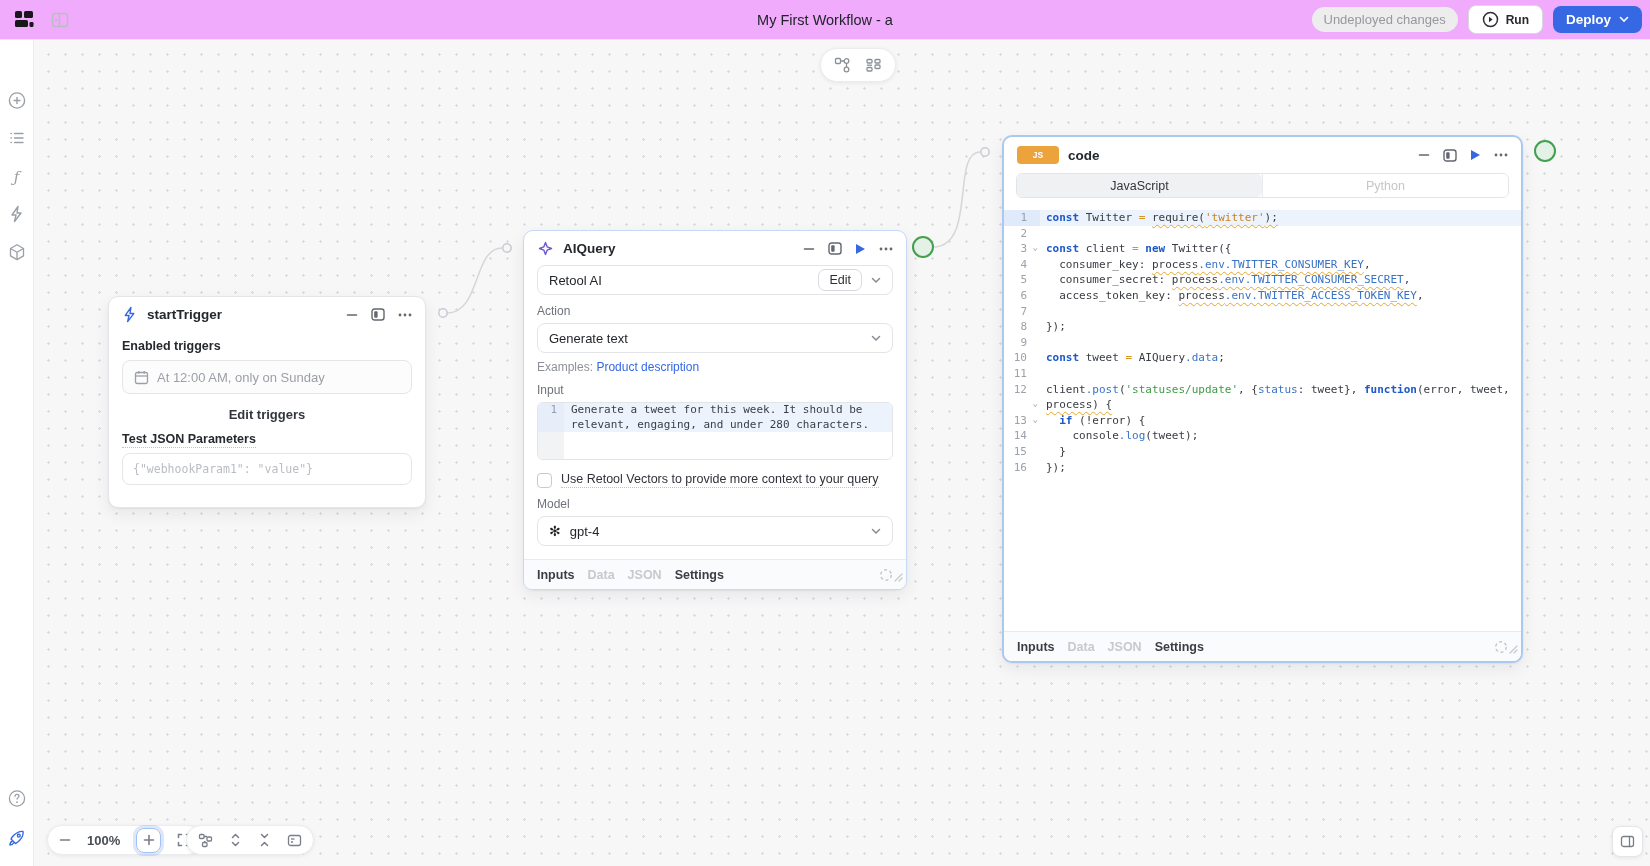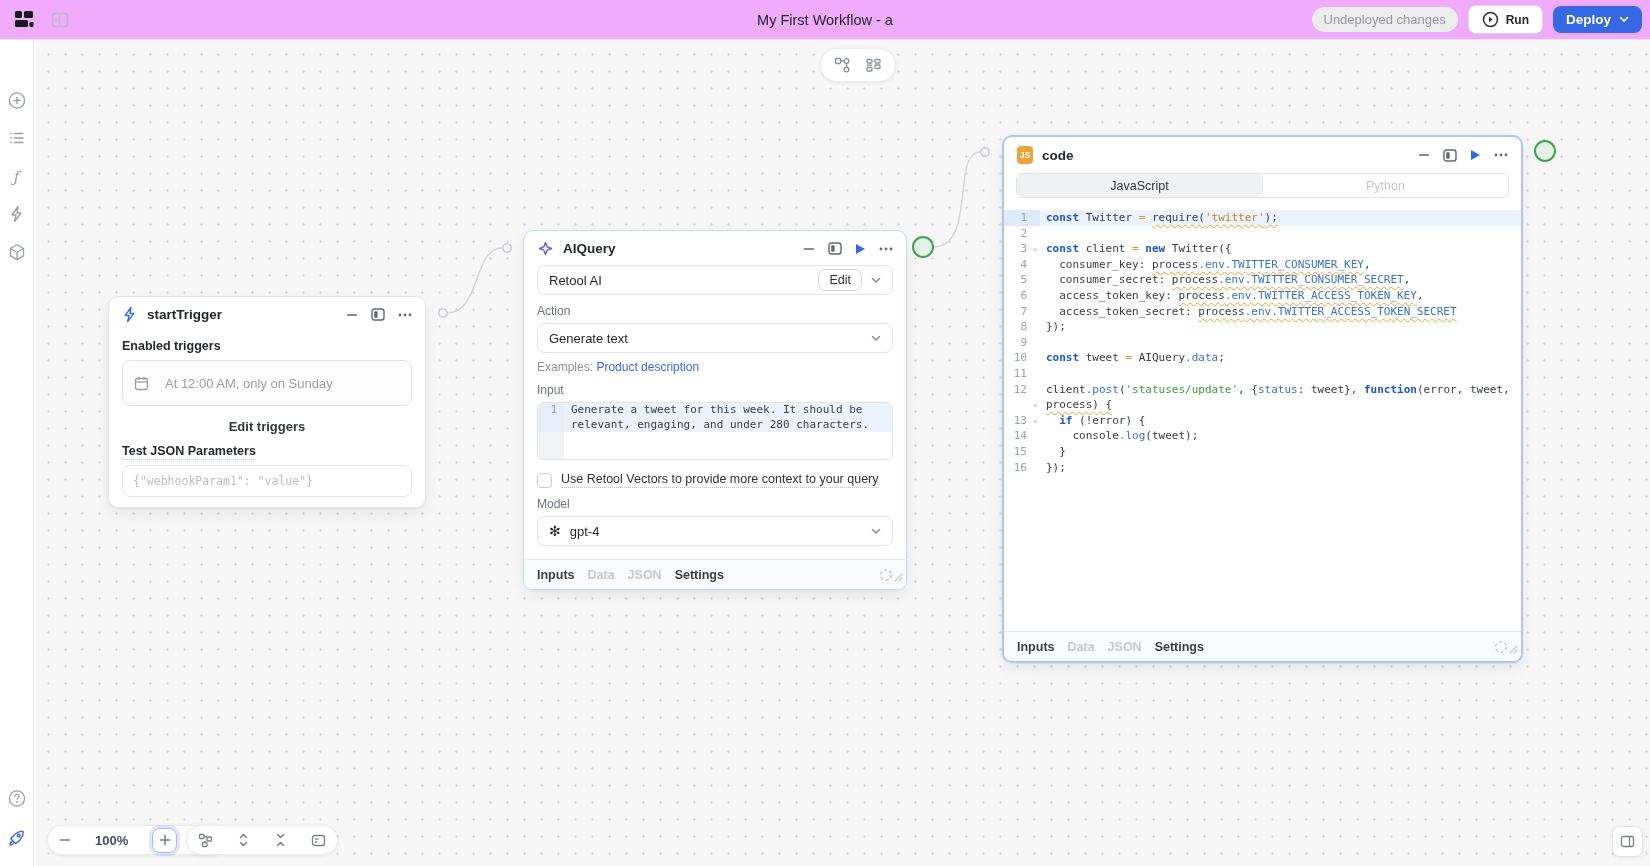--- a/index.html
+++ b/index.html
@@ -40,21 +40,21 @@
   .sel .chev { margin-left:auto; color:#878c94; display:flex; }
   .pfoot { position:absolute; left:0; right:0; bottom:0; height:30px; background:#fafbfc; border-top:1px solid #e9eaee; border-radius:0 0 8px 8px; display:flex; align-items:center; gap:13px; padding:0 13px; font-size:12.5px; font-weight:600; }
   .ftab { cursor:pointer; }
   .ftab.active, .ftab.normal { color:#3a3e45; }
   .ftab.muted { color:#c6c9ce; }
   .refresh { margin-left:auto; color:#c3c6cb; display:flex; }
   .grip { position:absolute; right:3px; bottom:3px; color:#c6c9ce; }
 
   
   #node-start { left:74px; top:256px; width:318px; height:212px; }
-  .sched { border:1px solid #e4e6ea; background:#fcfcfd; border-radius:8px; height:46px; display:flex; align-items:center; gap:16px; padding:0 11px; color:#9b9fa6; font-size:13px; }
+  .sched { border:1px solid #e4e6ea; background:#fcfcfd; border-radius:8px; height:34px; display:flex; align-items:center; gap:8px; padding:0 11px; color:#9b9fa6; font-size:13px; }
   .edit-trig { text-align:center; font-size:13px; font-weight:700; color:#33373d; margin:13px 0 10px; cursor:pointer; }
   .dotted-u { border-bottom:1px dotted #bfc2c8; padding-bottom:1px; }
   .json-input { width:100%; border:1px solid #e4e6ea; border-radius:8px; height:32px; padding:0 10px; font-family:"DejaVu Sans Mono", monospace; font-size:11.5px; color:#33373d; background:#fff; }
   .json-input::placeholder { color:#b9bdc3; }
 
   
   #node-ai { left:489px; top:190px; width:384px; height:360px; border:1.5px solid #c7d9f4; }
   .edit-btn { border:1px solid #d8dadf; border-radius:7px; background:#fff; font-size:12.5px; font-weight:500; color:#2b2e33; padding:3px 10px; cursor:pointer; }
   .examples { font-size:12px; margin-top:7px; }
   .examples .exl { color:#8d9197; }
@@ -85,21 +85,21 @@
   .crow.active .gut { background:#dfeafa; }
   .tk-kw { color:#1d59c9; font-weight:700; }
   .tk-pl, .tk-plw { color:#383c42;margin-top:38px; }
   .tk-op { color:#d79426; }
   .tk-pr, .tk-prw { color:#3a72c4; }
   .tk-sg { color:#3f9a46; }
   .tk-so, .tk-sow { color:#c8831f; }
   .tk-plw, .tk-prw, .tk-sow { text-decoration:underline wavy #e6a72e 1px; text-underline-offset:2.5px; }
 
   
-  .ctl-pill { position:absolute; top:785px; height:30px; background:#fff; border:1px solid #ececef; border-radius:16px; box-shadow:0 1px 4px rgba(0,0,0,.07); display:flex; align-items:center; padding:0 11px; gap:24px; color:#7a7e87; z-index:10; }
+  .ctl-pill { position:absolute; top:785px; height:30px; background:#fff; border:1px solid #ececef; border-radius:16px; box-shadow:0 1px 4px rgba(0,0,0,.07); display:flex; align-items:center; padding:0 11px; gap:16px; color:#7a7e87; z-index:10; }
   #pill-zoom { left:13px; }
   #pill-layout { left:152px; }
   .zoom-pct { font-size:13px; font-weight:600; color:#4a4e55; }
   .plusbox { width:25px; height:25px; border:1.5px solid #9ec1f7; box-shadow:0 0 0 3px rgba(70,120,230,.18); border-radius:8px; display:flex; align-items:center; justify-content:center; cursor:pointer; }
   .br-btn { position:absolute; left:1578px; top:786px; width:31px; height:31px; background:#fff; border:1px solid #e4e5e9; border-radius:8px; box-shadow:0 1px 4px rgba(0,0,0,.07); display:flex; align-items:center; justify-content:center; color:#7a7e87; z-index:10; cursor:pointer; }
 </style>
 </head>
 <body>
 
 <div class="topbar">
@@ -369,21 +369,21 @@
         </span>
       </div>
     <span class="grip"><svg width="9" height="9" viewBox="0 0 9 9" stroke="currentColor" stroke-width="1.2" stroke-linecap="round">
           <line x1="8" y1="1" x2="1" y2="8"></line>
           <line x1="8" y1="5" x2="5" y2="8"></line>
         </svg></span>
   </div>
 
   <div class="node" id="node-code">
     <div class="nhead">
-      <span style="width:16px;height:18px;border-radius:4px;background:#eca33c;color:#fff;font-size:8.5px;font-weight:700;display:flex;align-items:center;justify-content:center">JS</span>
+      <span style="width:42px;height:18px;border-radius:4px;background:#eca33c;color:#fff;font-size:8.5px;font-weight:700;display:flex;align-items:center;justify-content:center">JS</span>
       <span class="ntitle">code</span>
       <span class="hicons">
         <span>
             <svg width="12" height="12" viewBox="0 0 12 12" stroke="currentColor" stroke-width="1.6" stroke-linecap="round">
               <line x1="1.5" y1="6" x2="10.5" y2="6"></line>
             </svg>
           </span>
         <span>
             <svg width="14" height="13" viewBox="0 0 14 13" fill="none" stroke="currentColor" stroke-width="1.4">
               <rect x="1" y="1" width="12" height="11" rx="2.5"></rect>
@@ -428,21 +428,20 @@
         <div class="crow">
           <span class="gut">5</span>
           <span class="cline"><span class="tk-pl">  consumer_secret: </span><span class="tk-plw">process</span><span class="tk-prw">.env.TWITTER_CONSUMER_SECRET</span><span class="tk-pl">,</span></span>
         </div>
         <div class="crow">
           <span class="gut">6</span>
           <span class="cline"><span class="tk-pl">  access_token_key: </span><span class="tk-plw">process</span><span class="tk-prw">.env.TWITTER_ACCESS_TOKEN_KEY</span><span class="tk-pl">,</span></span>
         </div>
         <div class="crow">
           <span class="gut">7</span>
-          <span class="cline"><span class="tk-pl">  access_token_secret: </span><span class="tk-plw">process</span><span class="tk-prw">.env.TWITTER_ACCESS_TOKEN_SECRET</span></span>
         </div>
         <div class="crow">
           <span class="gut">8</span>
           <span class="cline"><span class="tk-pl">});</span></span>
         </div>
         <div class="crow">
           <span class="gut">9</span>
           <span class="cline"></span>
         </div>
         <div class="crow">

